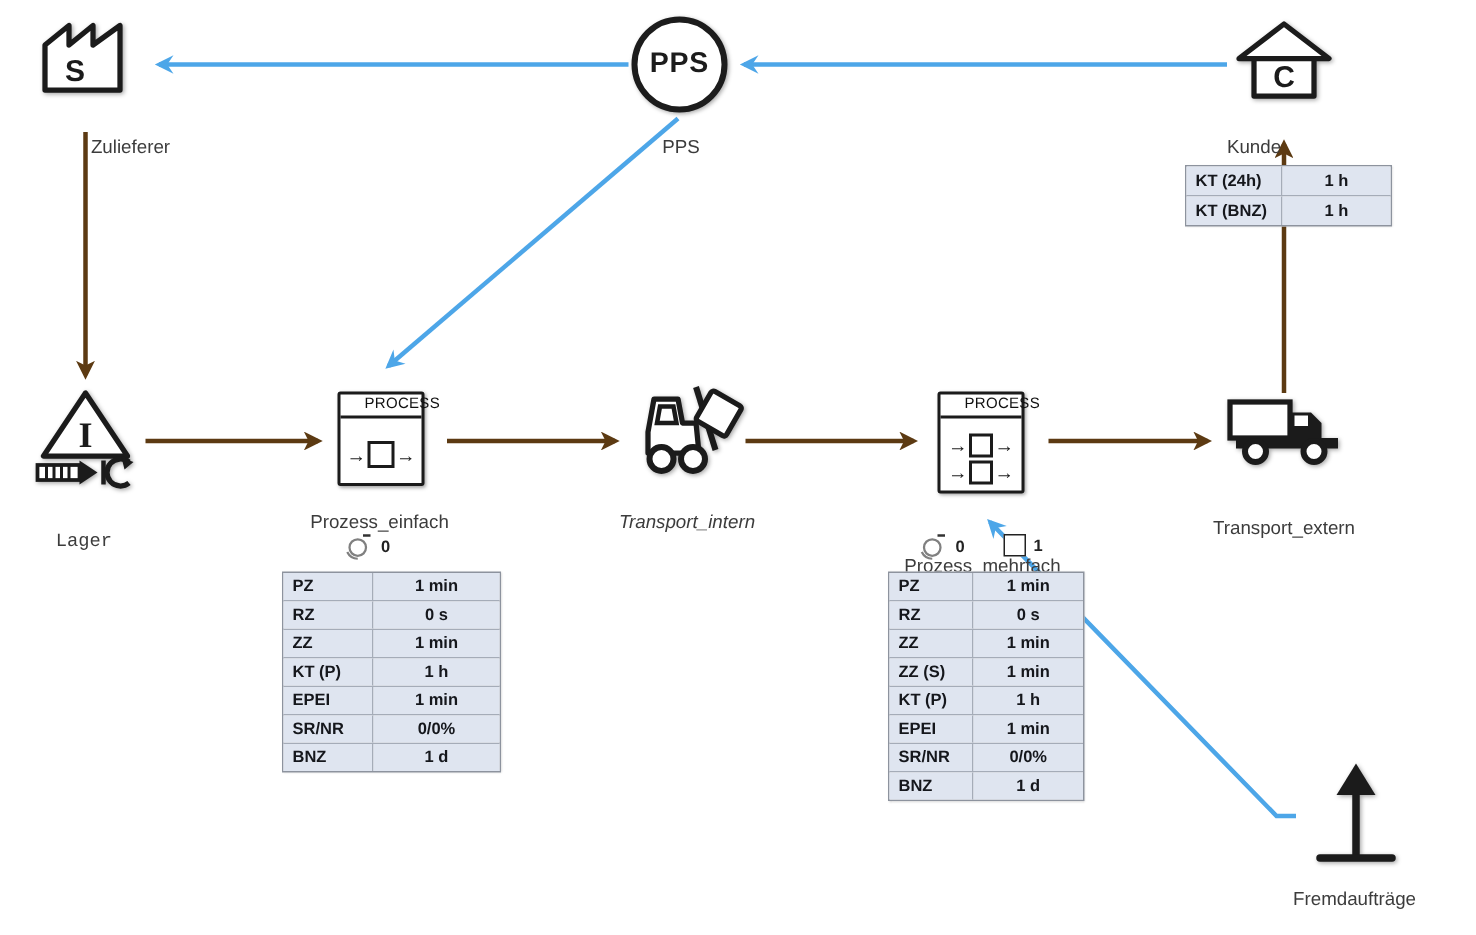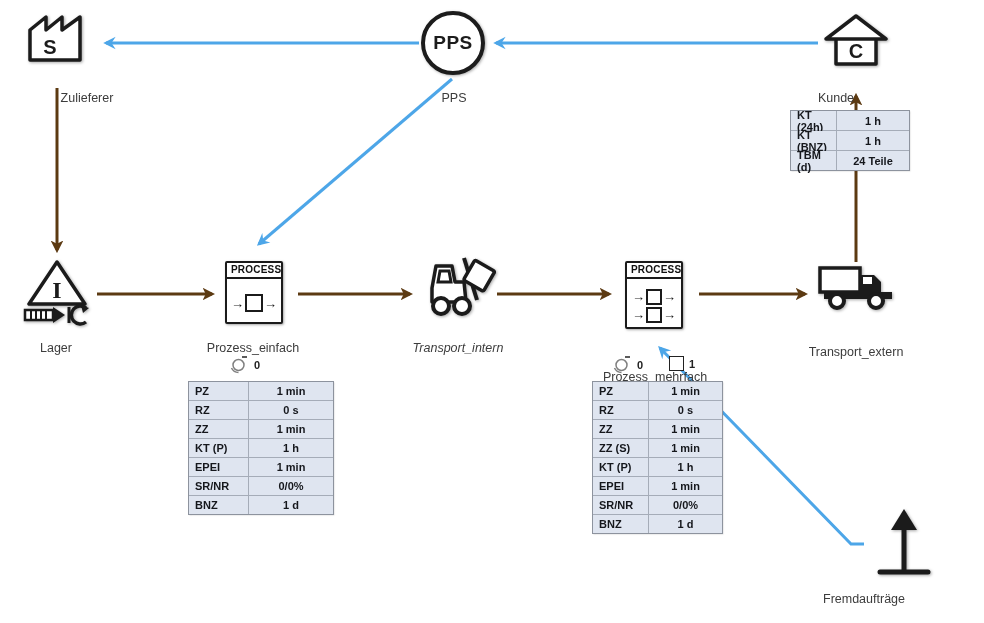--- a/index.html
+++ b/index.html
@@ -12,40 +12,40 @@
 
   .icon { position:absolute; filter:drop-shadow(1px 1px 1.5px rgba(0,0,0,0.35)); }
 
   .pps-circle { position:absolute; left:421px; top:11px; width:56px; height:56px; border:4px solid #1c1c1c;
     border-radius:50%; background:#fff; display:flex; align-items:center; justify-content:center;
     font-weight:bold; font-size:19px; color:#1c1c1c; letter-spacing:0.5px;
     box-shadow:1px 1px 3px rgba(0,0,0,0.35); }
 
   .process-box { position:absolute; width:54px; border:2.5px solid #1b1b1b; background:#fff; border-radius:2px;
     box-shadow:1px 1px 2.5px rgba(0,0,0,0.35); }
-  .process-title { font-weight:bold; font-size:10px; color:#111; text-align:center; padding:1px 0 2px 4px;
+  .process-title { font-weight:normal; font-size:10px; color:#111; text-align:center; padding:1px 0 2px 16px;
     border-bottom:2px solid #1b1b1b; letter-spacing:0.2px; }
   .process-body { display:flex; flex-direction:column; align-items:center; justify-content:center; gap:2px; padding:5px 2px; }
   .flow-row { display:flex; align-items:center; gap:1px; }
   .flow-arrow { font-size:13px; font-weight:bold; color:#1b1b1b; line-height:1; }
   .flow-square { width:14px; height:14px; border:2px solid #1b1b1b; background:#fff; }
   .flow-square.sm { width:12px; height:12px; }
 
   .count-group { position:absolute; display:flex; align-items:center; gap:5px; }
   .count-num { font-size:11px; font-weight:bold; color:#222; }
   .machine-square { width:13px; height:13px; border:1.8px solid #222; background:#fff; }
 
   .vsm-table { position:absolute; border:1.5px solid #8d939e; background:#fff;
     font-size:11px; font-weight:600; color:#15171c; box-shadow:0.5px 0.5px 1.5px rgba(0,0,0,0.2); }
   .vsm-row { display:flex; border-top:1px solid #a5acb8; }
   .vsm-row:first-child { border-top:none; }
   .vsm-cell { background:#dfe5f0; height:18px; display:flex; align-items:center; box-sizing:border-box; }
   .vsm-cell.c-label { padding-left:6px; border-right:1px solid #a5acb8; }
   .vsm-cell.c-value { justify-content:center; }
-  .t-kunde .c-label { width:46px; } .t-kunde .c-value { width:72px; } .t-kunde .vsm-cell { height:19px; }
+  .t-kunde .c-label { width:64px; } .t-kunde .c-value { width:72px; } .t-kunde .vsm-cell { height:19px; }
   .t-einfach .c-label { width:60px; } .t-einfach .c-value { width:84px; }
   .t-mehrfach .c-label { width:56px; } .t-mehrfach .c-value { width:73px; }
 </style>
 </head>
 <body>
 
 <div class="canvas">
 
   <svg class="wire-layer" viewBox="0 0 984 623">
     <defs>
@@ -89,40 +89,36 @@
   <div class="node-label" style="left:836px;top:91px;">Kunde</div>
 
   <div class="vsm-table t-kunde" style="left:790px;top:110px;">
       <div class="vsm-row">
         <div class="vsm-cell c-label">KT (24h)</div>
         <div class="vsm-cell c-value">1 h</div>
       </div>
       <div class="vsm-row">
         <div class="vsm-cell c-label">KT (BNZ)</div>
         <div class="vsm-cell c-value">1 h</div>
-      </div>
-      <div class="vsm-row">
-        <div class="vsm-cell c-label">TBM (d)</div>
-        <div class="vsm-cell c-value">24 Teile</div>
       </div>
     </div>
 
   <svg class="icon" style="left:23px;top:257px;" width="68" height="74" viewBox="0 0 68 74">
     <path d="M34,5 L6,47 H62 Z" fill="#fff" stroke="#1b1b1b" stroke-width="3.5" stroke-linejoin="round"></path>
     <text x="34" y="41" font-size="24" font-weight="bold" font-family="Liberation Serif, serif" fill="#1b1b1b" text-anchor="middle">I</text>
     <g>
       <rect x="2" y="53" width="28" height="10" fill="#fff" stroke="#1b1b1b" stroke-width="2.5"></rect>
       <path d="M8,53 V63 M13,53 V63 M18,53 V63 M23,53 V63" stroke="#1b1b1b" stroke-width="2"></path>
       <path d="M30,50 L42,58 L30,66 Z" fill="#1b1b1b"></path>
       <line x1="46" y1="50" x2="46" y2="66" stroke="#1b1b1b" stroke-width="3"></line>
       <path d="M63,51 A9,9 0 1 0 63,65" fill="none" stroke="#1b1b1b" stroke-width="3.5"></path>
       <path d="M58,48 L66,51 L60,56 Z" fill="#1b1b1b"></path>
     </g>
   </svg>
-  <div class="node-label" style="left:56px;top:341px;">Lager</div>
+  <div class="node-label" style="left:56px;top:354px;font-family:Liberation Mono, monospace;">Lager</div>
 
   <div class="process-box" style="left:225px;top:261px;height:59px;">
     <div class="process-title">PROCESS</div>
     <div class="process-body" style="height:38px;">
       <div class="flow-row">
         <span class="flow-arrow">→</span>
         <span class="flow-square"></span>
         <span class="flow-arrow">→</span>
       </div>
     </div>
@@ -250,15 +246,15 @@
     <circle cx="21" cy="39" r="7" fill="#fff" stroke="#1b1b1b" stroke-width="4"></circle>
     <circle cx="60" cy="39" r="7" fill="#fff" stroke="#1b1b1b" stroke-width="4"></circle>
   </svg>
   <div class="node-label" style="left:856px;top:345px;">Transport_extern</div>
 
   <svg class="icon" style="left:876px;top:506px;" width="56" height="78" viewBox="0 0 56 78">
     <line x1="28" y1="18" x2="28" y2="66" stroke="#1b1b1b" stroke-width="5"></line>
     <path d="M28,3 L15,24 H41 Z" fill="#1b1b1b"></path>
     <line x1="4" y1="66" x2="52" y2="66" stroke="#1b1b1b" stroke-width="5" stroke-linecap="round"></line>
   </svg>
-  <div class="node-label" style="left:864px;top:592px;">Fremdaufträge</div>
+  <div class="node-label" style="left:903px;top:592px;">Fremdaufträge</div>
 
 </div>
 
 </body></html>

